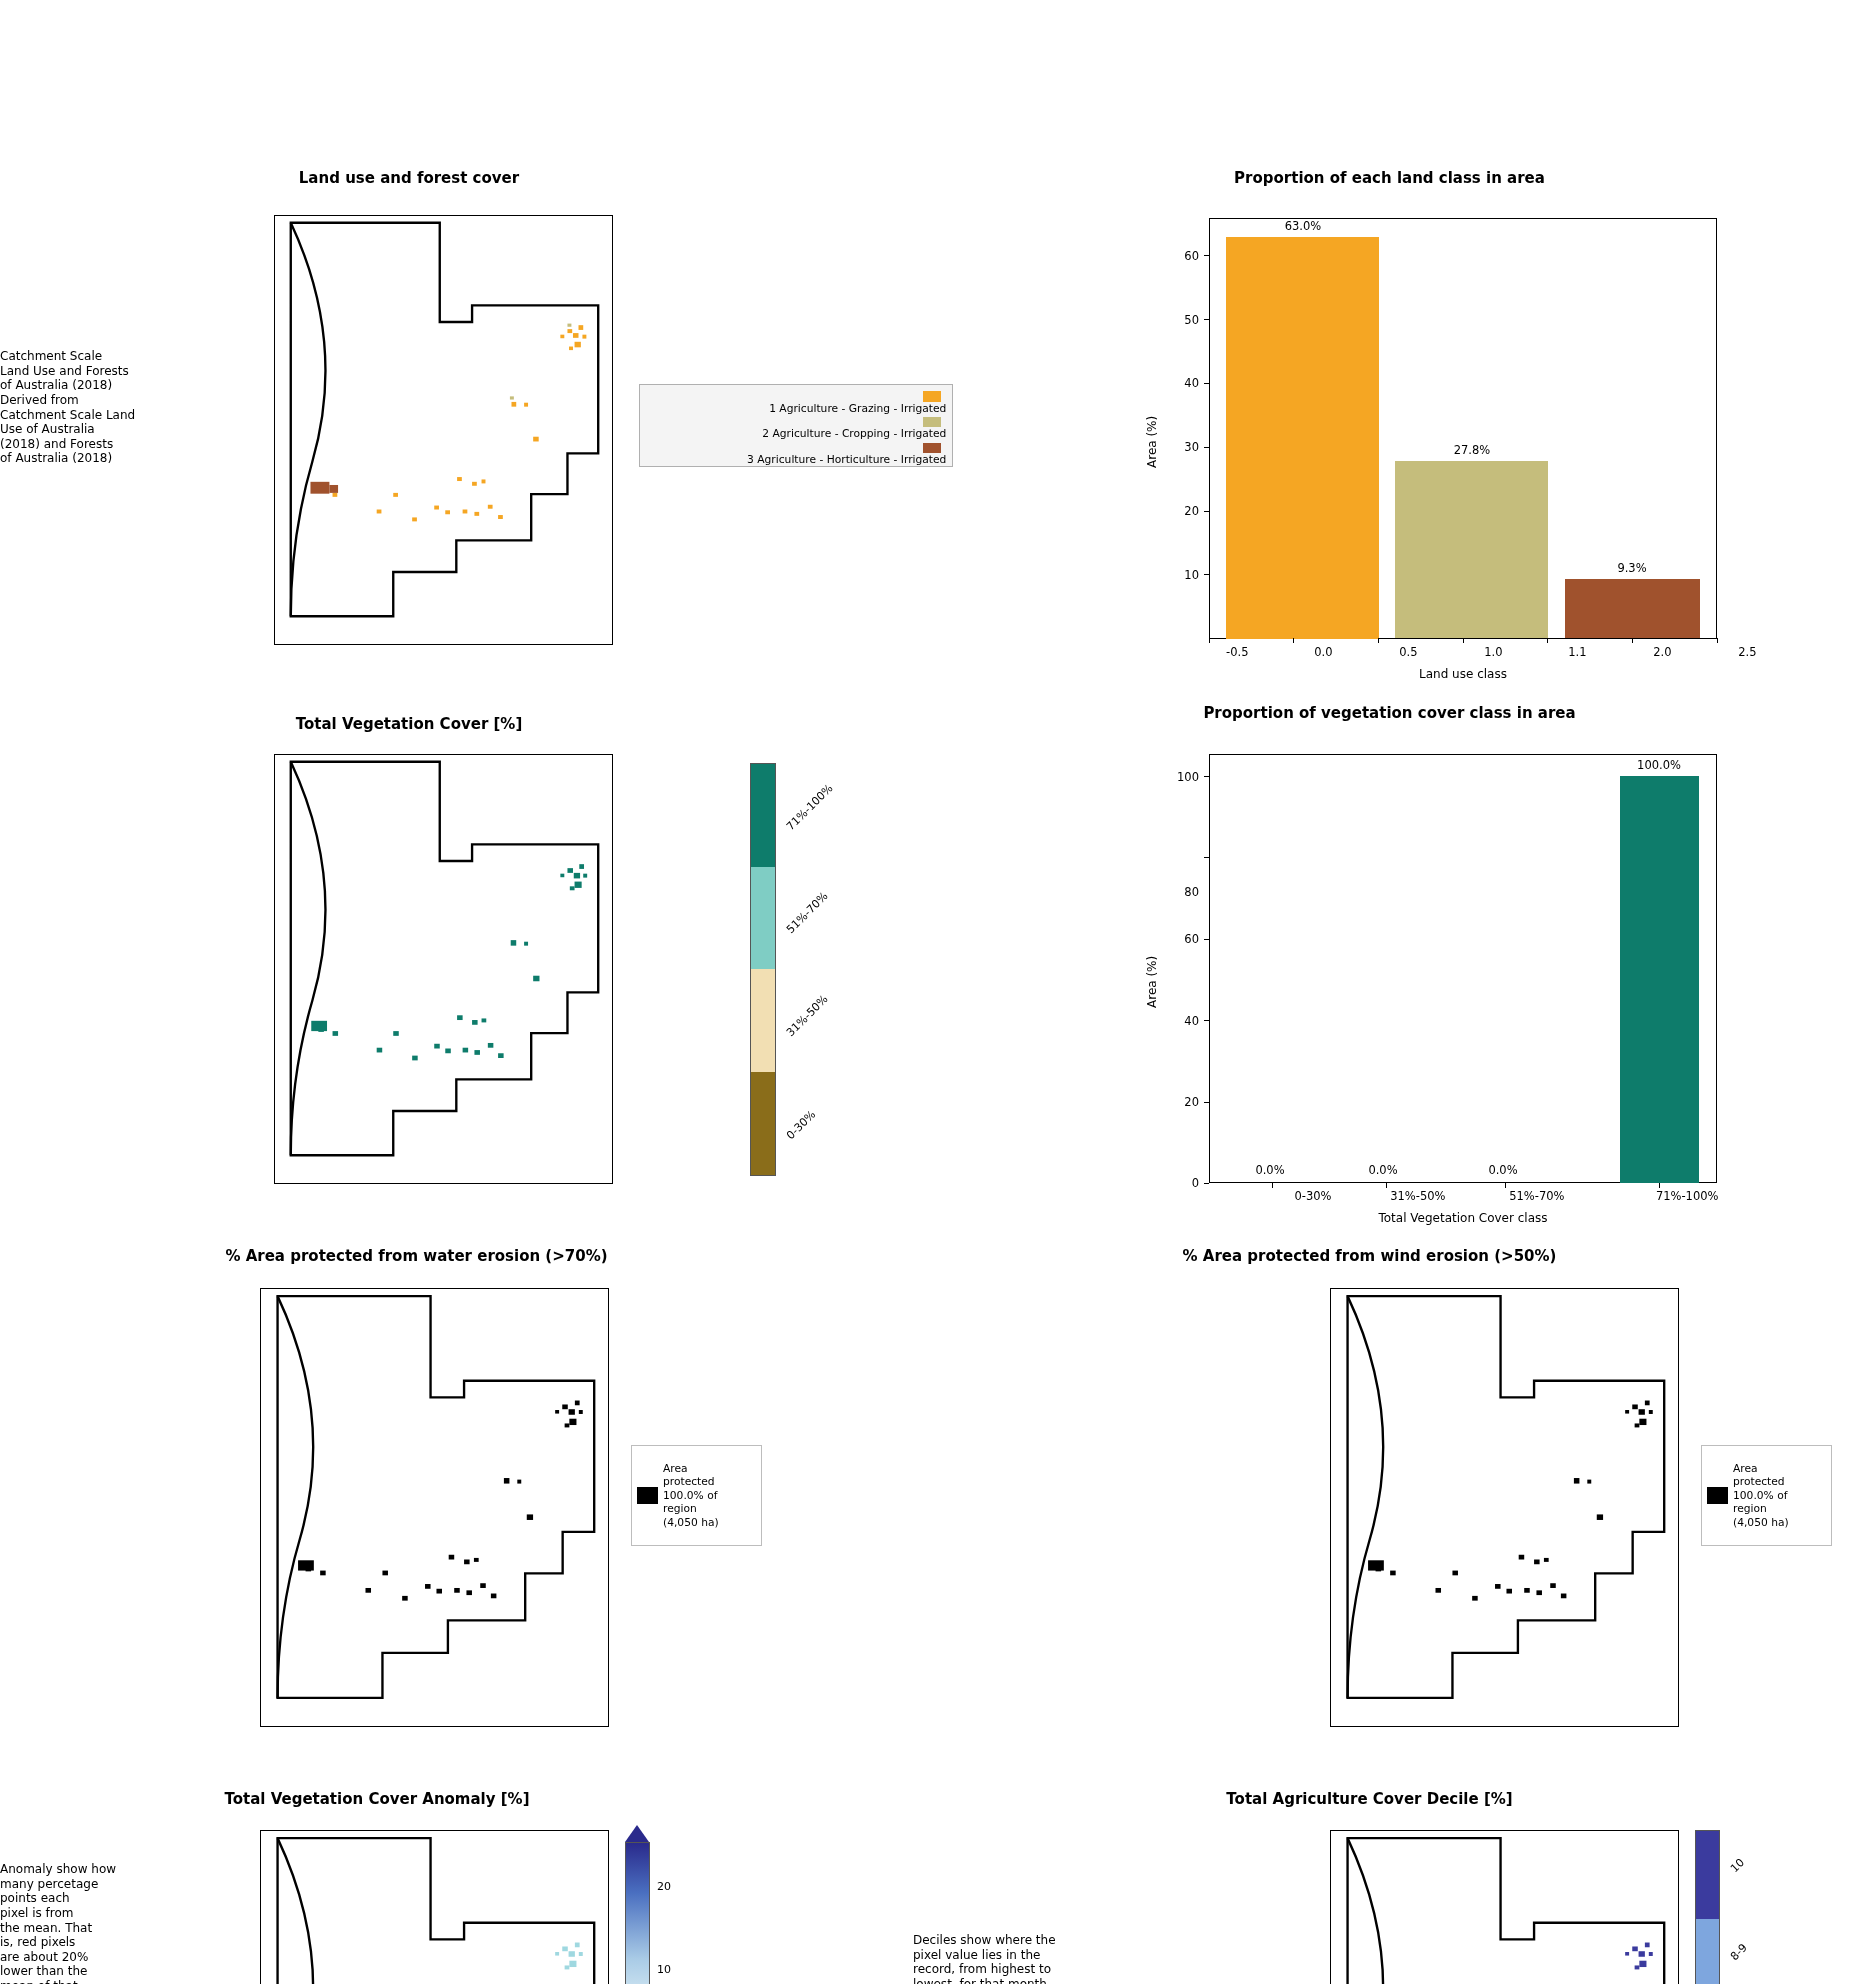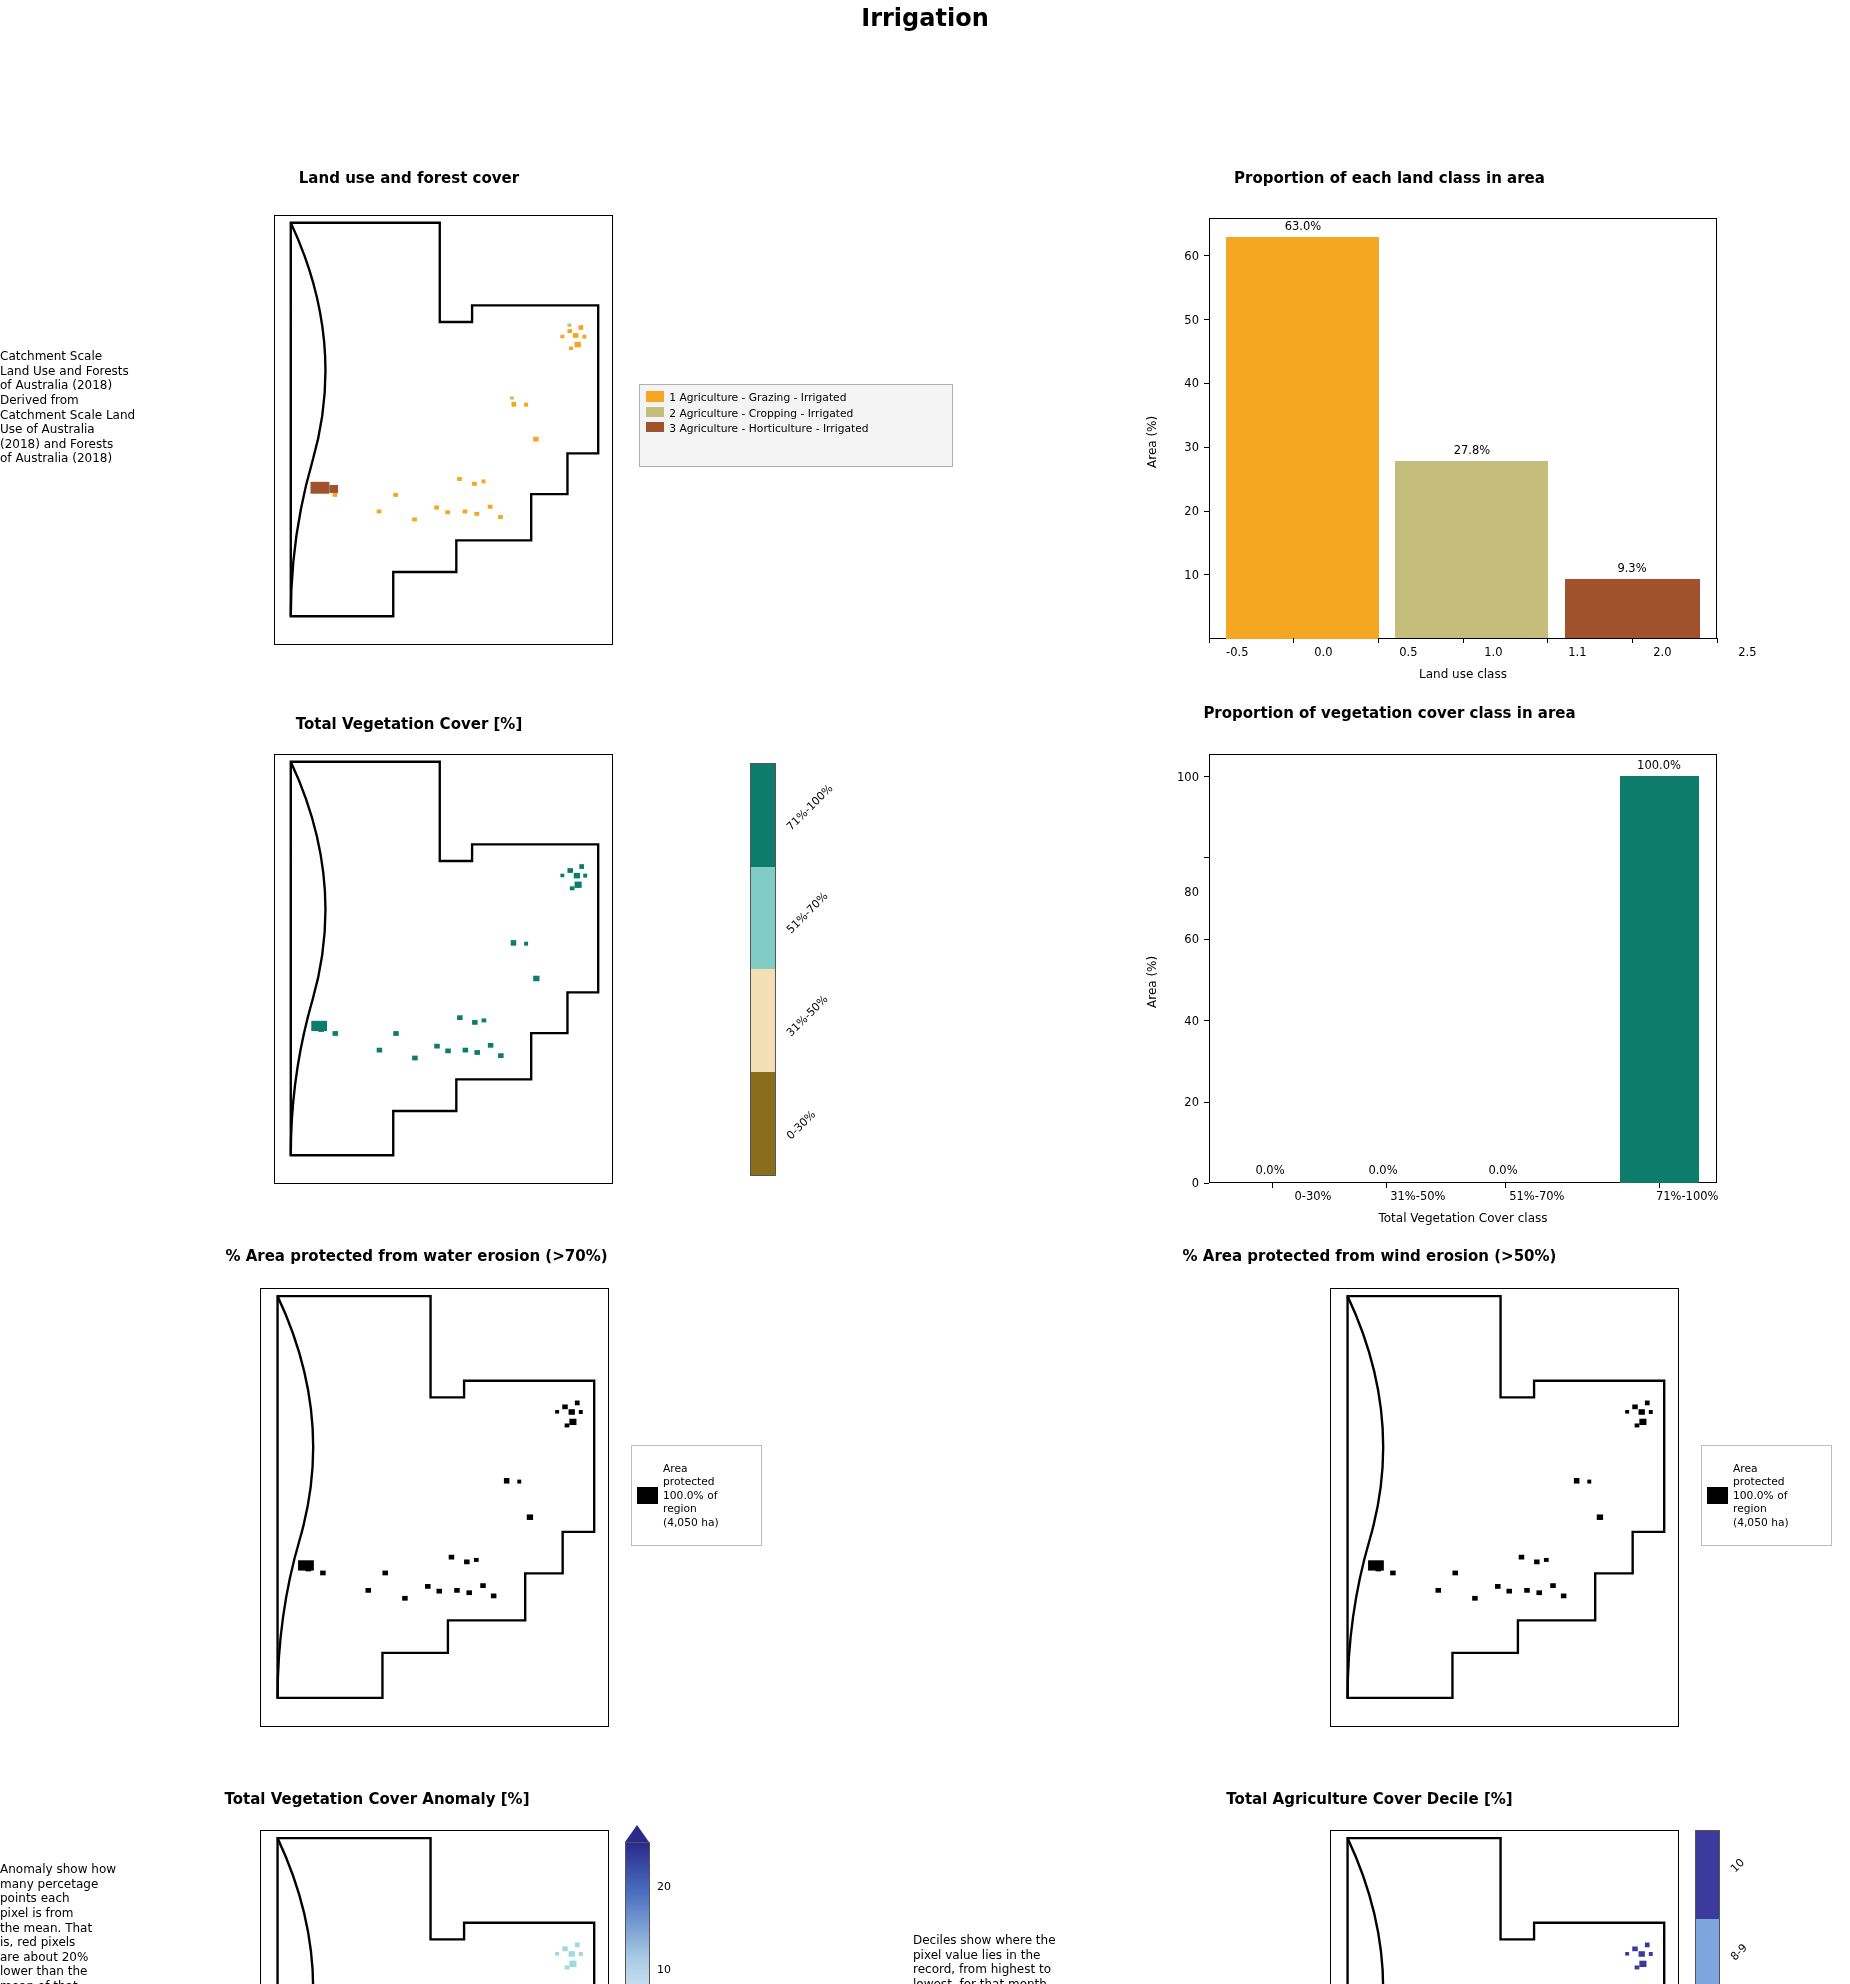--- a/index.html
+++ b/index.html
@@ -45,21 +45,21 @@
   .mapbox svg{display:block;width:100%;height:100%;}
 
   
   .legend-box{
     position:absolute;
     background:#f4f4f4;
     border:0.8px solid #b0b0b0;
     box-sizing:border-box;
     padding:4px 5.6px;
   }
-  .legend-row{display:flex;align-items:flex-start;margin:2.4px 0;}
+  .legend-row{display:flex;align-items:flex-end;margin:2.4px 0;flex-direction:column;}
   .legend-swatch{width:18px;height:10.3px;margin-right:5.6px;flex:0 0 auto;}
   .legend-label{font-size:10.7px;white-space:nowrap;}
 
   .erosion-legend{
     position:absolute;
     background:#fff;
     border:0.8px solid #bdbdbd;
     box-sizing:border-box;
     display:flex;
     align-items:center;
@@ -124,21 +124,20 @@
     font-size:11px;
     white-space:nowrap;
     transform:translateY(-50%);
   }
 </style>
 </head>
 <body>
 
 <div class="page">
 
-  <div class="title">Irrigation</div>
 
   <div class="panel-title" style="left:151px;top:169px;width:516px;">Land use and forest cover</div>
 
   <div class="side-note" style="left:0px;top:349px;width:159px;">Catchment Scale
 Land Use and Forests
 of Australia (2018)
 Derived from
 Catchment Scale Land
 Use of Australia
 (2018) and Forests

